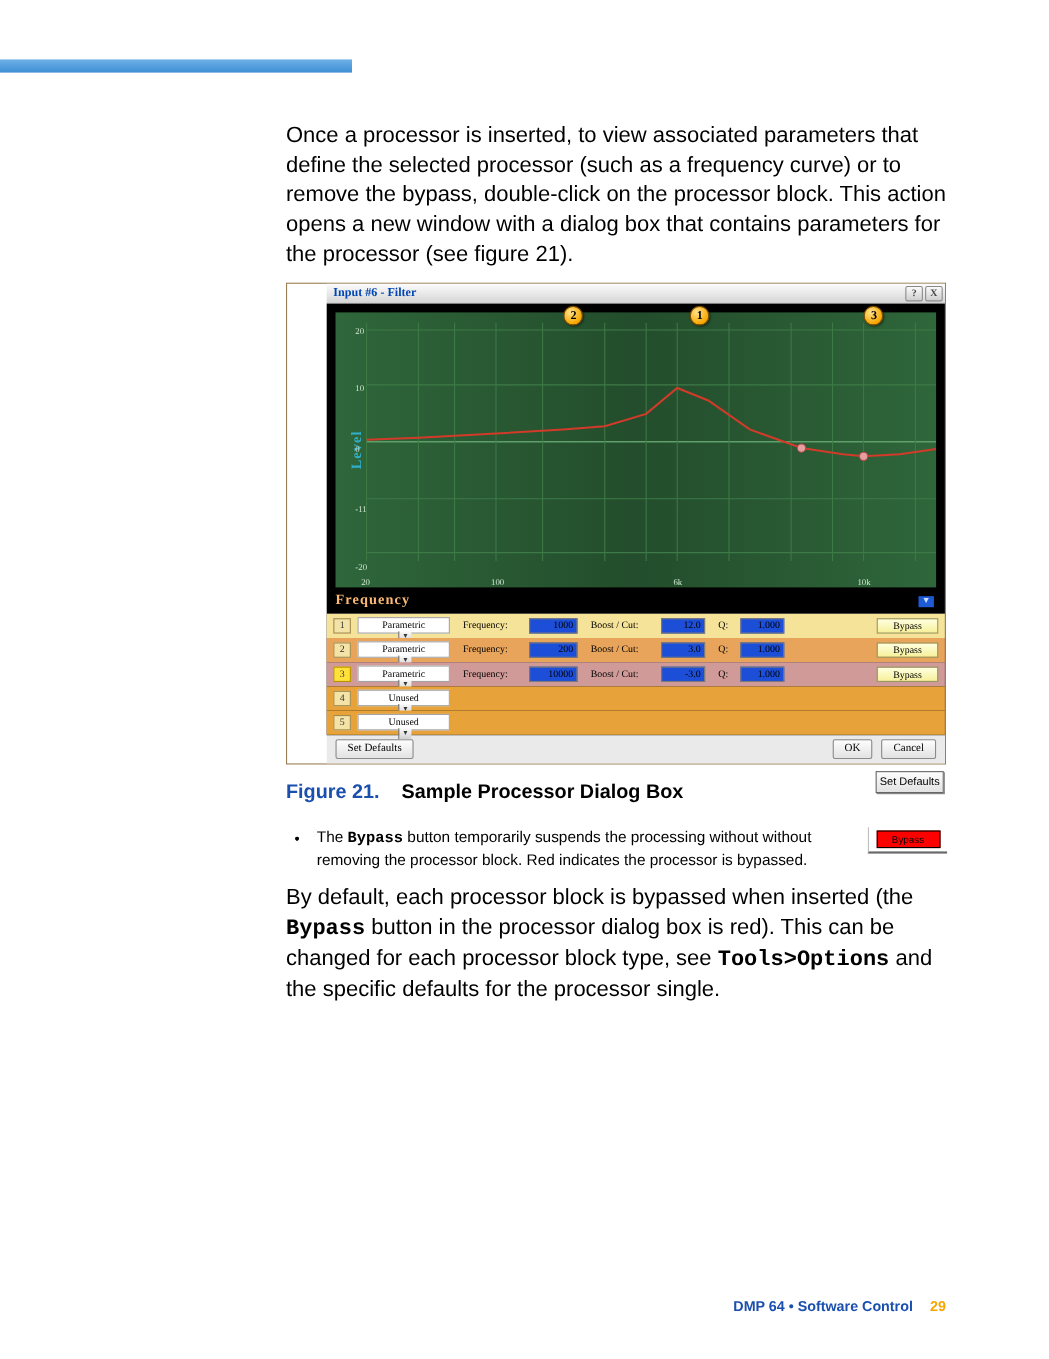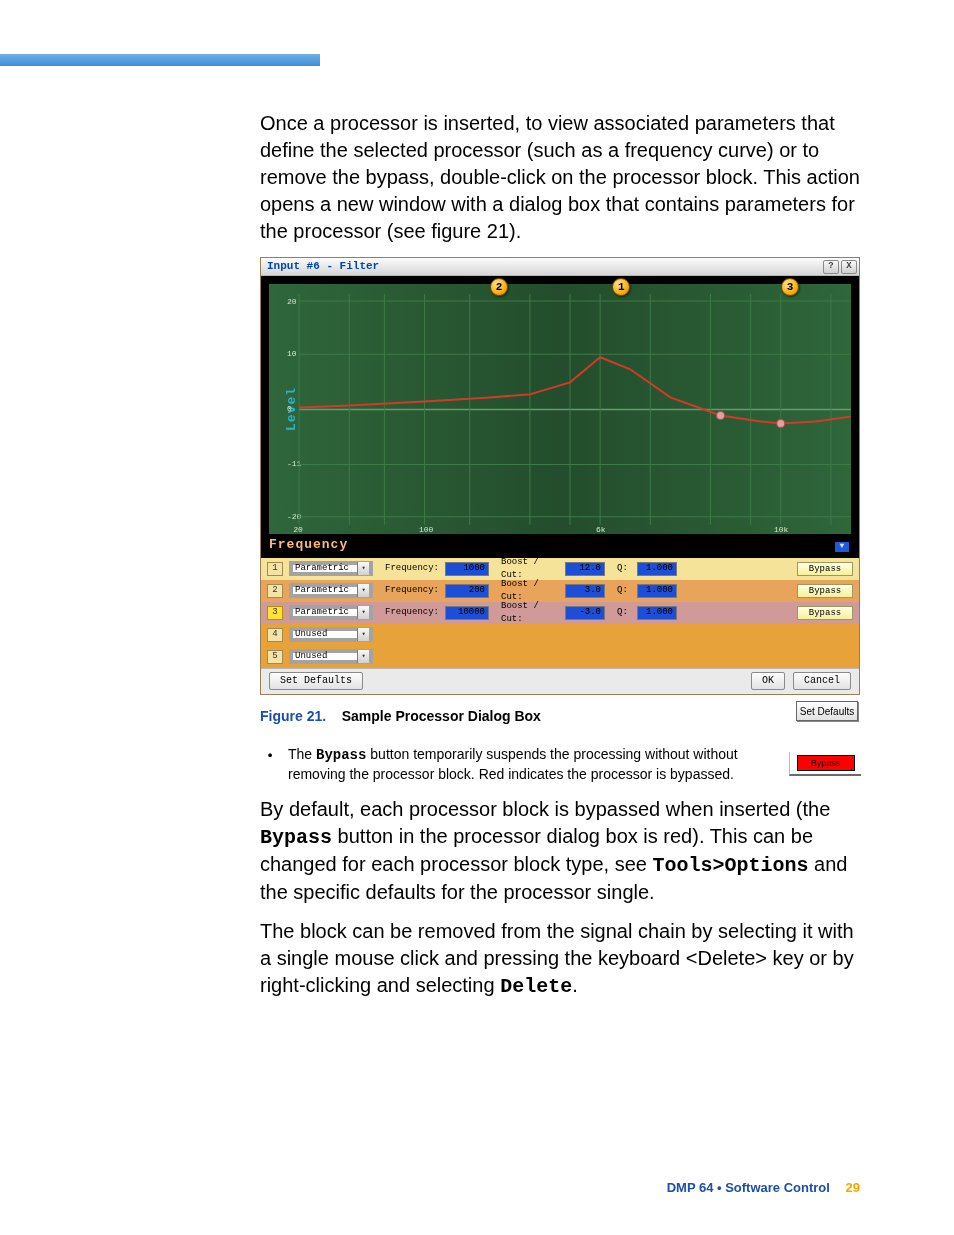--- a/index.html
+++ b/index.html
@@ -21,21 +21,21 @@
     position: absolute;
     left: 260px; top: 110px;
     width: 600px;
     line-height: 1.35;
   }
   .para { margin-bottom: 12px; font-size: 20px; }
   .figure-caption {
     color: #1a4fad;
     font-weight: bold;
     margin: 12px 0 20px 0;
-    font-size: 14px;
+    font-size: 18px;
   }
   .figure-caption .cap-rest { color: #000; font-weight: bold; }
   .bullets { margin: 0 0 12px 0; }
   .bullets li { margin: 0 0 10px 0; list-style: none; position: relative; padding-left: 28px; font-size: 14px; line-height: 1.35; }
   .bullets li .dot { position: absolute; left: 8px; top: 3px; font-size: 12px; }
   .mono { font-family: "Courier New", monospace; font-weight: bold; }
   .bold { font-weight: bold; }
   .note-box {
     border: 1px solid #1a4fad;
     padding: 6px 10px;
@@ -49,22 +49,23 @@
     font-size: 13px;
     font-weight: bold;
     color: #1a4fad;
   }
   .footer .page { color: #f7a600; margin-left: 12px; }
   
   .dialog {
     width: 600px;
     border: 1px solid #9a7f55;
     margin: 10px 0 6px 0;
-    font-family: Liberation Mono, monospace;
+    font-family: Liberation Serif, serif;
     font-size: 10px;
+    padding-left: 36px;
   }
   .dlg-title {
     background: linear-gradient(to bottom, #fcfcfc, #d6d6d6);
     border-bottom: 1px solid #b8b8b8;
     height: 18px;
     display: flex; align-items: center;
     padding: 0 2px 0 6px;
     color: #0046b3;
     font-weight: bold;
     font-size: 11px;
@@ -123,22 +124,22 @@
   .param-rows { background: #000; }
   .prow { display: flex; align-items: center; height: 22px; padding: 0 6px; gap: 6px; position: relative; }
   .prow .num {
     width: 16px; height: 14px; background: #f3e3a6; border: 1px solid #a38b50;
     display: inline-flex; align-items: center; justify-content: center;
     font-size: 9px; color: #333;
   }
   .prow .num.sel { background: #ffea55; border-color: #7a6a00; }
   .prow select, .prow .sel-box {
     height: 15px; width: 84px; font-size: 9px; padding: 0 2px;
-    background: #fff; border: 4px solid #a3a3a3;
-    display: inline-flex; align-items: center; justify-content: space-between;
+    background: #fff; border: 1px solid #a3a3a3;
+    display: inline-flex; align-items: center; justify-content: space-between; flex-direction: column;
   }
   .prow .sel-box .caret {
     width: 12px; height: 13px; margin-right: -2px;
     background: linear-gradient(to bottom, #fafafa, #d0d0d0);
     border-left: 1px solid #7a7a7a;
     display: inline-flex; align-items: center; justify-content: center;
     font-size: 7px; color: #333;
   }
   .prow .lbl { font-size: 9px; color: #000; margin-left: 6px; width: 54px; }
   .prow .val {
@@ -358,23 +359,20 @@
         <span>The </span><span class="mono">Bypass</span><span> button temporarily suspends the processing without without removing the processor block. Red indicates the processor is bypassed.</span>
       </div>
     </li>
   </ul>
 
   <p class="para">
     <span>By default, each processor block is bypassed when inserted (the </span><span class="mono">Bypass</span><span> button in the processor dialog box is red). This can be changed for each processor block type, see </span><span class="mono">Tools&gt;Options</span><span> and the specific defaults for the processor single.</span>
   </p>
 
 
-  <p class="para">
-    <span>The block can be removed from the signal chain by selecting it with a single mouse click and pressing the keyboard &lt;Delete&gt; key or by right-clicking and selecting </span><span class="mono">Delete</span><span>.</span>
-  </p>
 
 </div>
 
 <div class="side-btn side-setdef" style="top:701px;">Set Defaults</div>
 <div class="side-bypass-wrap" style="top:752px;">
   <div class="side-bypass">Bypass</div>
 </div>
 
 <div class="footer">
   <span>DMP 64 • Software Control</span>

